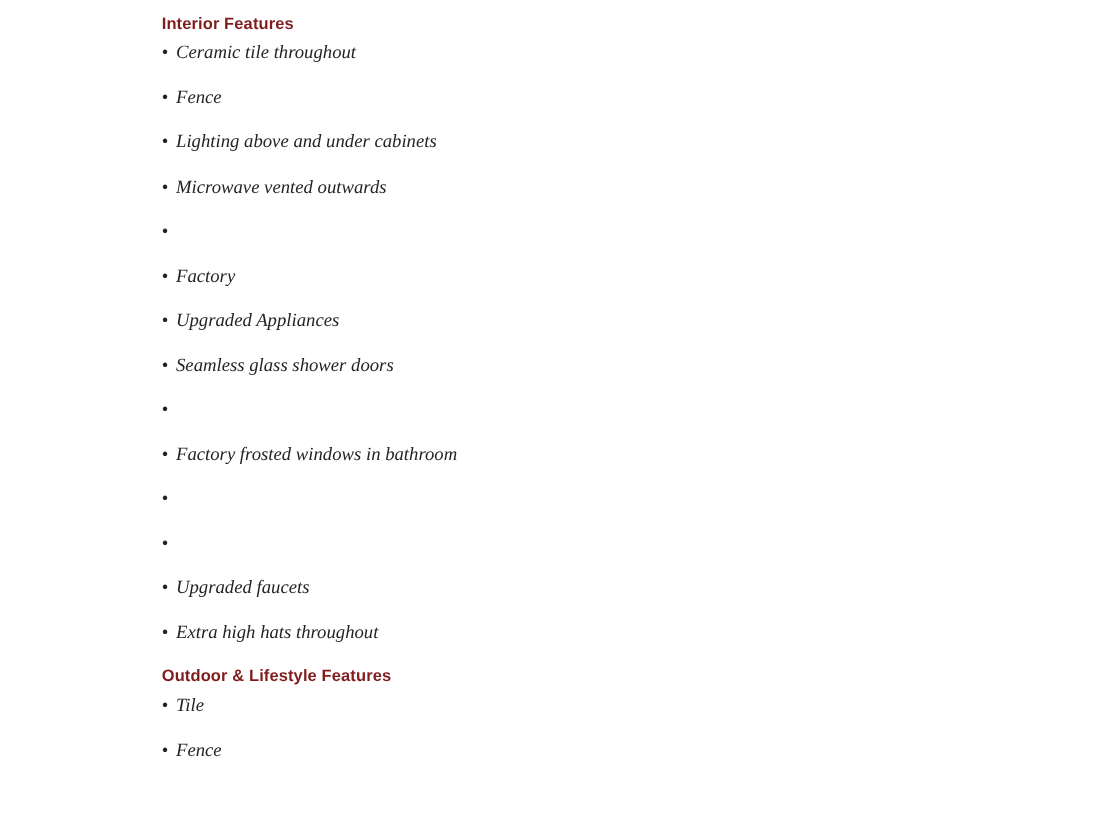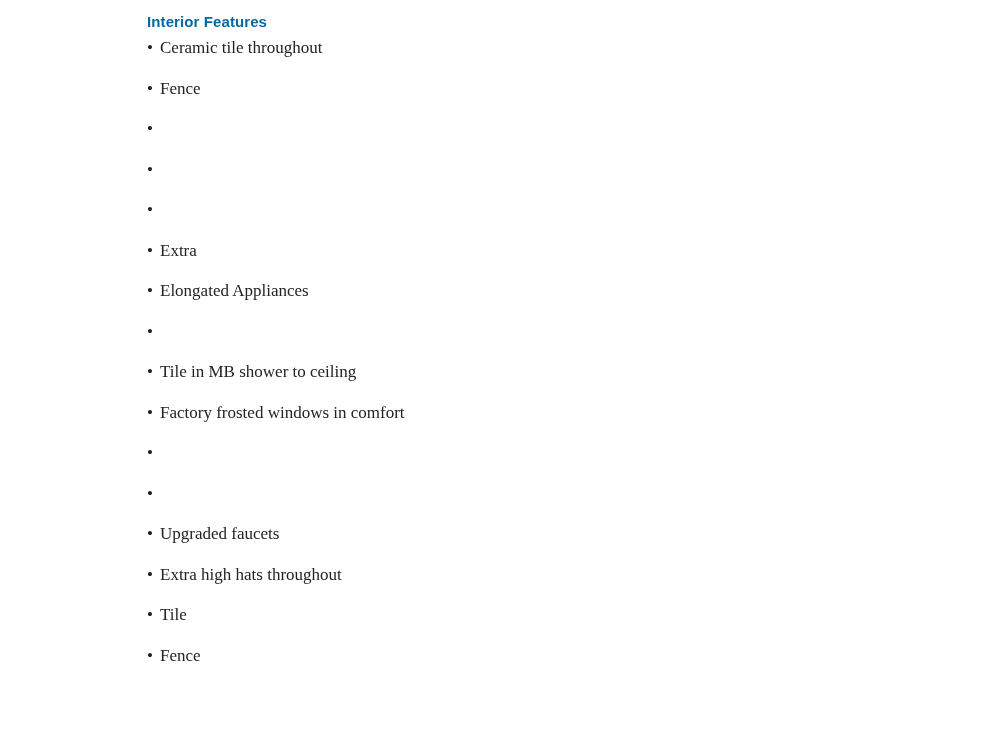--- a/index.html
+++ b/index.html
@@ -15,21 +15,21 @@
   }
   .page {
     box-sizing: border-box;
     padding: 13px 40px 0 147px;
   }
   .section-title {
     font-family: "Liberation Sans", "DejaVu Sans", sans-serif;
     font-weight: 700;
     font-size: 15px;
     line-height: 17px;
-    color: #0369a1;
+    color: #7f1d1d;
     margin: 0 0 9px 0;
     letter-spacing: 0.1px;
   }
   .feature-list {
     list-style: none;
     margin: 0;
     padding: 0;
   }
   .feature-item {
     display: flex;
@@ -39,84 +39,88 @@
     color: #232323;
     margin: 0 0 23.5px 0;
   }
   .bullet {
     flex: 0 0 13px;
     width: 13px;
     color: #232323;
   }
   .feature-text {
     white-space: nowrap;
+    font-style: italic;
   }
 </style>
 </head>
 <body>
 
 <div class="page">
 
   <section>
     <h2 class="section-title">Interior Features</h2>
     <ul class="feature-list">
       <li class="feature-item">
         <span class="bullet">•</span>
         <span class="feature-text">Ceramic tile throughout</span>
       </li>
       <li class="feature-item">
         <span class="bullet">•</span>
         <span class="feature-text">Fence</span>
       </li>
       <li class="feature-item">
         <span class="bullet">•</span>
+        <span class="feature-text">Lighting above and under cabinets</span>
+      </li>
+      <li class="feature-item">
+        <span class="bullet">•</span>
+        <span class="feature-text">Microwave vented outwards</span>
       </li>
       <li class="feature-item">
         <span class="bullet">•</span>
       </li>
       <li class="feature-item">
         <span class="bullet">•</span>
+        <span class="feature-text">Factory</span>
       </li>
       <li class="feature-item">
         <span class="bullet">•</span>
-        <span class="feature-text">Extra</span>
+        <span class="feature-text">Upgraded Appliances</span>
       </li>
       <li class="feature-item">
         <span class="bullet">•</span>
-        <span class="feature-text">Elongated Appliances</span>
+        <span class="feature-text">Seamless glass shower doors</span>
       </li>
       <li class="feature-item">
         <span class="bullet">•</span>
       </li>
       <li class="feature-item">
         <span class="bullet">•</span>
-        <span class="feature-text">Tile in MB shower to ceiling</span>
-      </li>
-      <li class="feature-item">
-        <span class="bullet">•</span>
-        <span class="feature-text">Factory frosted windows in comfort</span>
+        <span class="feature-text">Factory frosted windows in bathroom</span>
       </li>
       <li class="feature-item">
         <span class="bullet">•</span>
       </li>
       <li class="feature-item">
         <span class="bullet">•</span>
       </li>
       <li class="feature-item">
         <span class="bullet">•</span>
         <span class="feature-text">Upgraded faucets</span>
       </li>
       <li class="feature-item">
         <span class="bullet">•</span>
         <span class="feature-text">Extra high hats throughout</span>
       </li>
     </ul>
   </section>
 
   <section>
+    <h2 class="section-title">Outdoor &amp; Lifestyle Features</h2>
     <ul class="feature-list">
       <li class="feature-item">
         <span class="bullet">•</span>
         <span class="feature-text">Tile</span>
       </li>
       <li class="feature-item">
         <span class="bullet">•</span>
         <span class="feature-text">Fence</span>
       </li>
     </ul>

